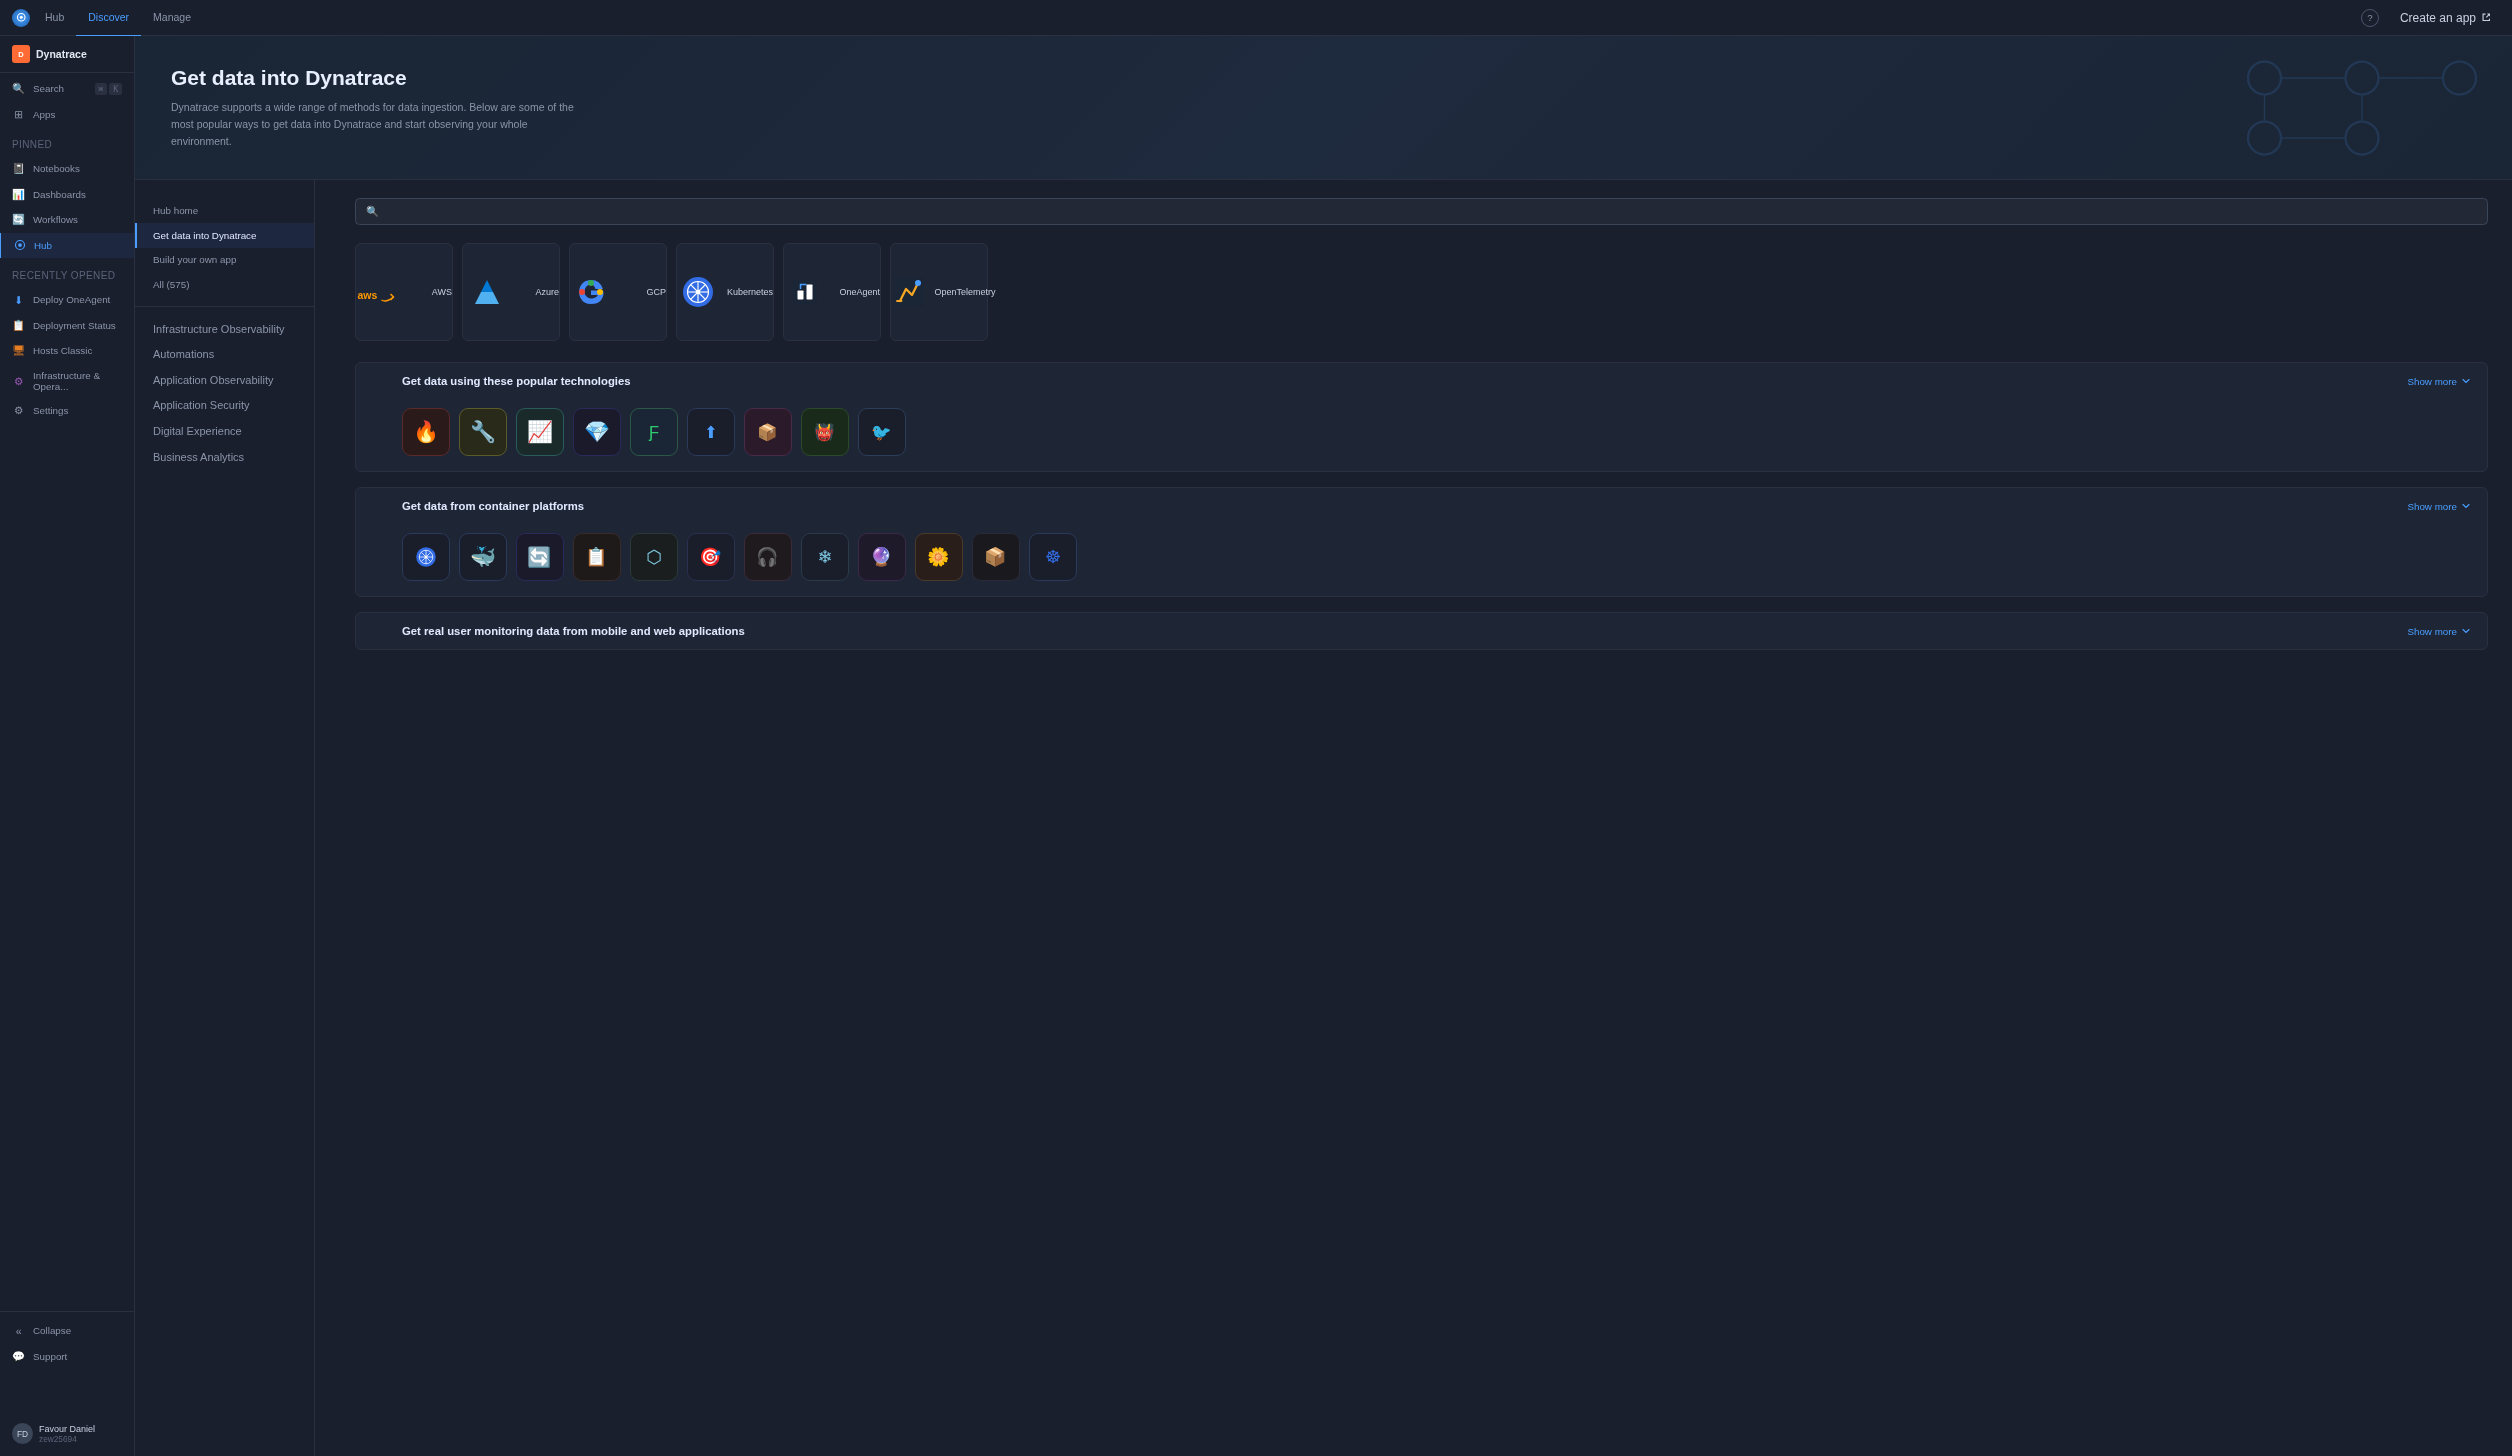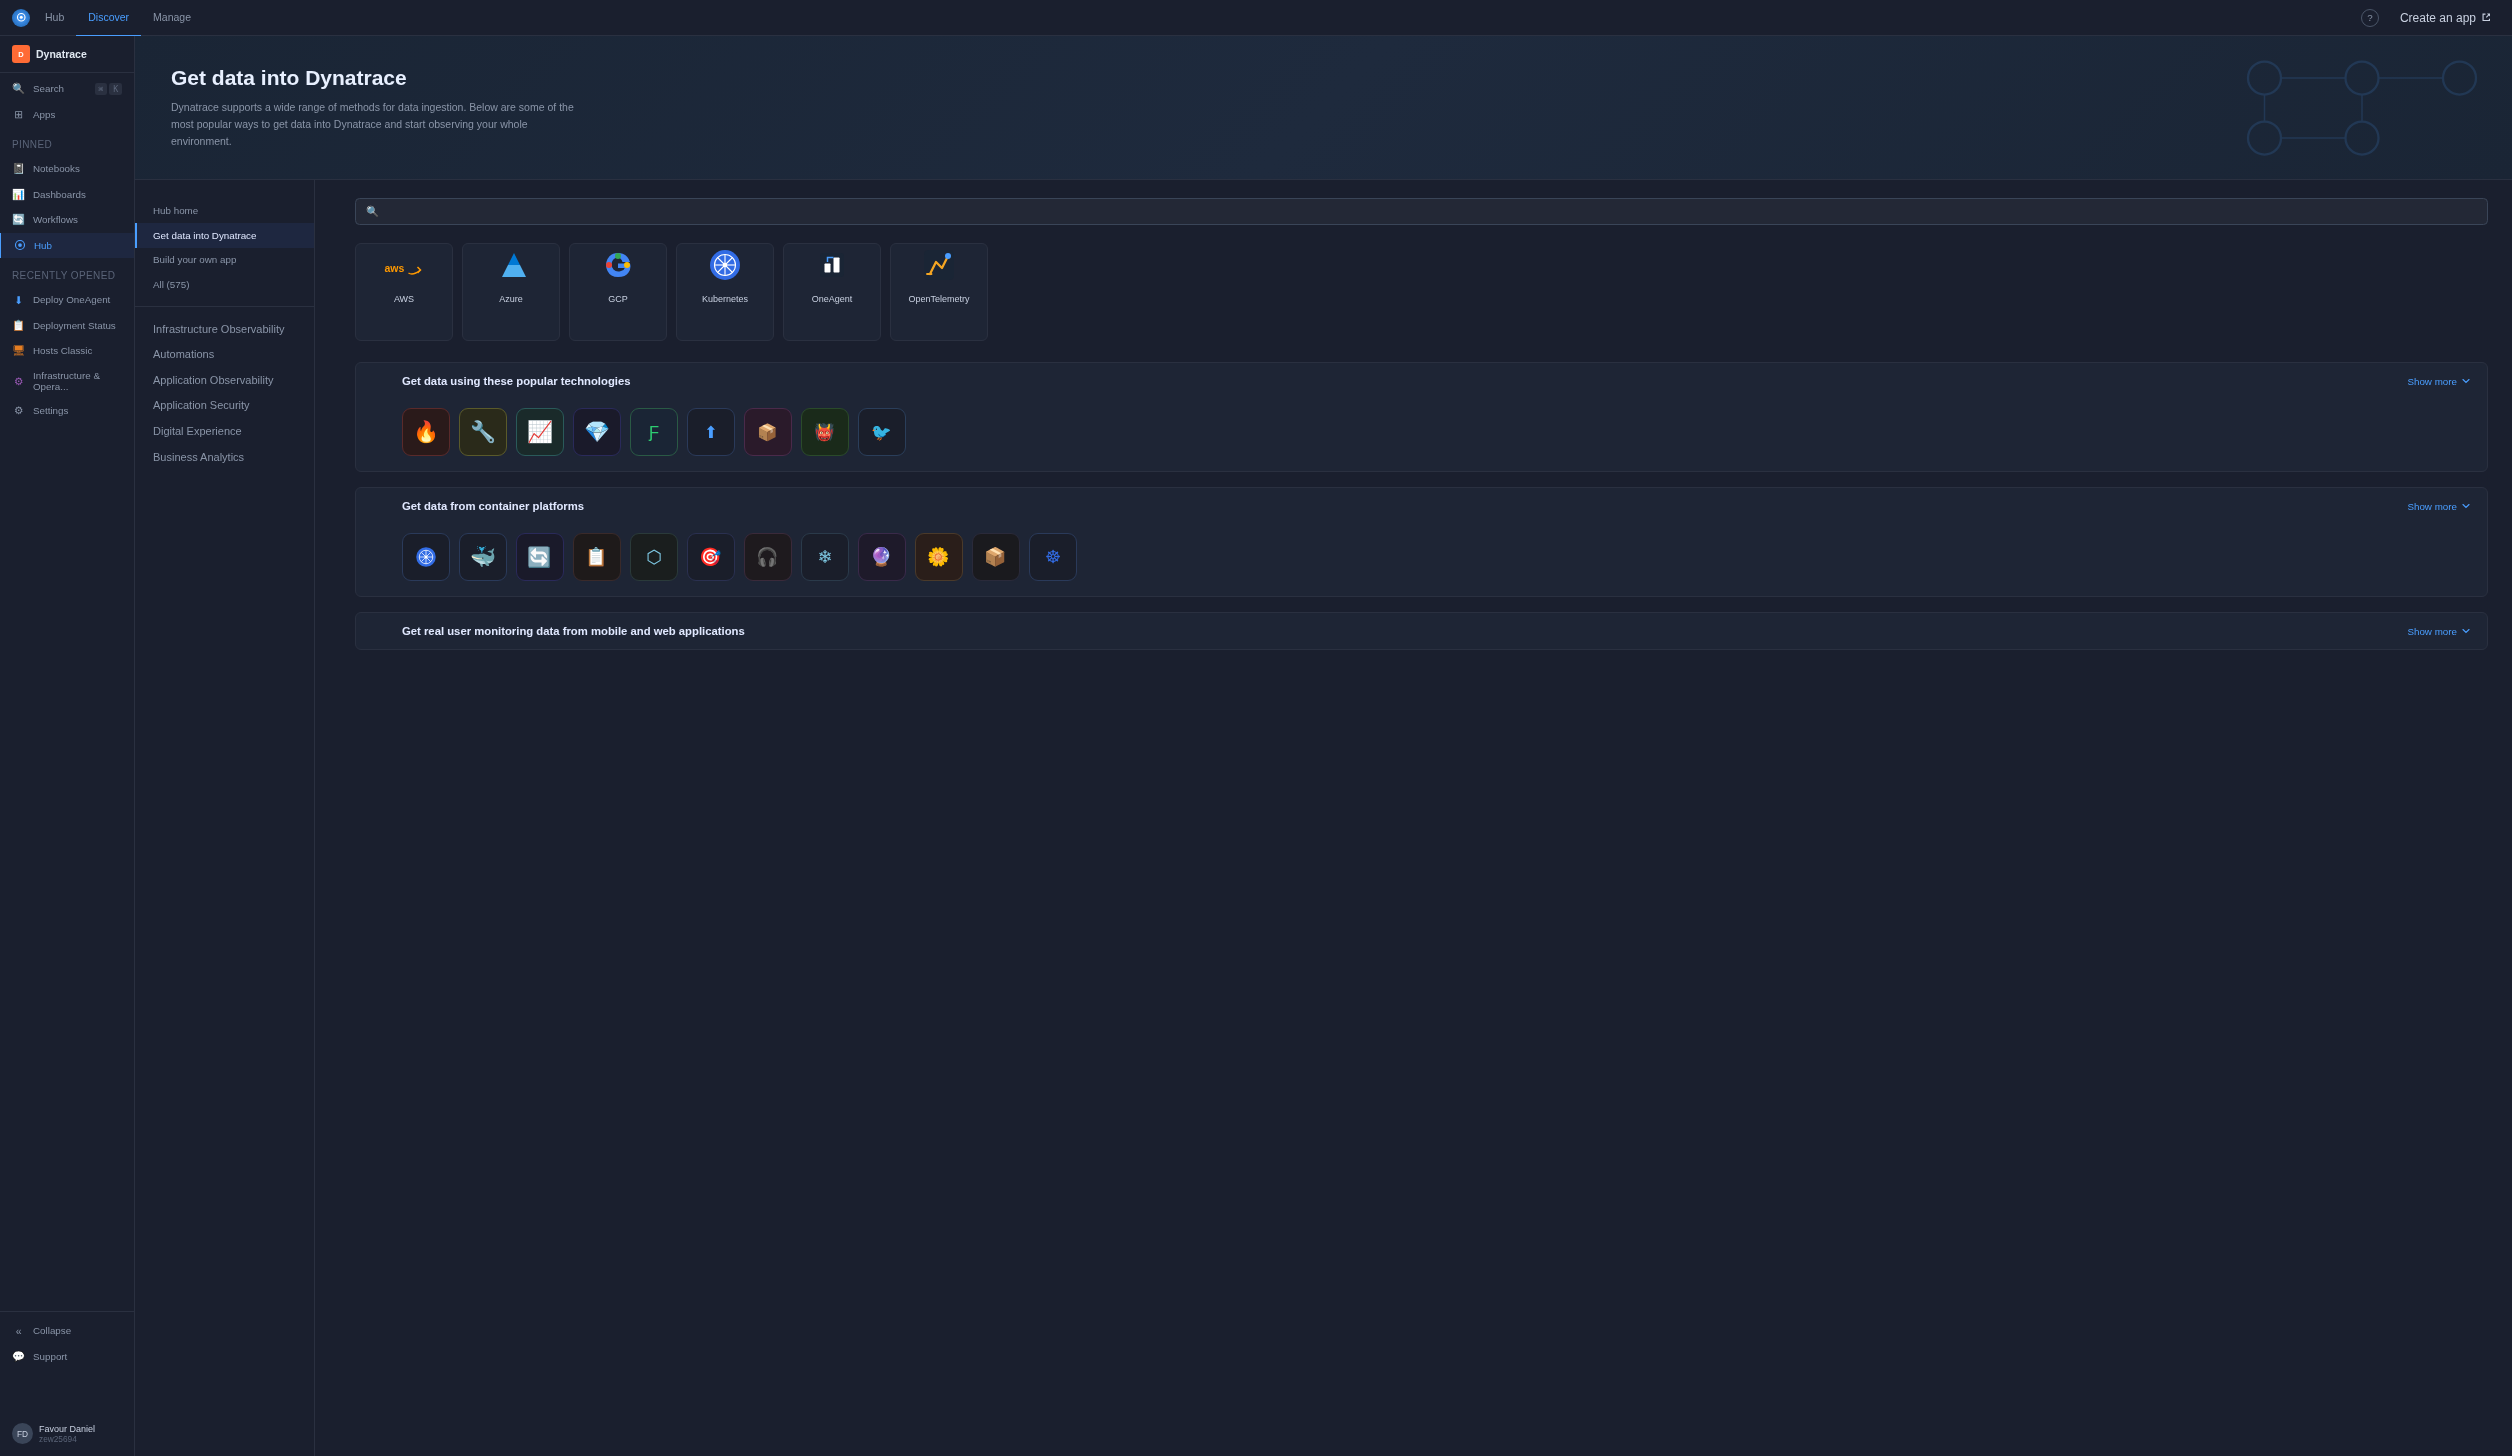--- a/index.html
+++ b/index.html
@@ -295,23 +295,23 @@
       margin-bottom: 21px;
       flex-wrap: wrap;
     }
     .tech-tile {
       width: 98px;
       height: 98px;
       background: #1e2535;
       border: 0.8px solid #2a3040;
       border-radius: 6px;
       display: flex;
-      flex-direction: column;
-      align-items: center;
-      justify-content: flex-start;
+      flex-direction: row;
+      align-items: center;
+      justify-content: space-between;
       gap: 7.5px;
       cursor: pointer;
     }
     .tech-tile-icon {
       width: 42px; height: 42px;
       display: flex; align-items: center; justify-content: center;
       font-size: 27px;
     }
     .tech-tile-label {
       font-size: 9px;

